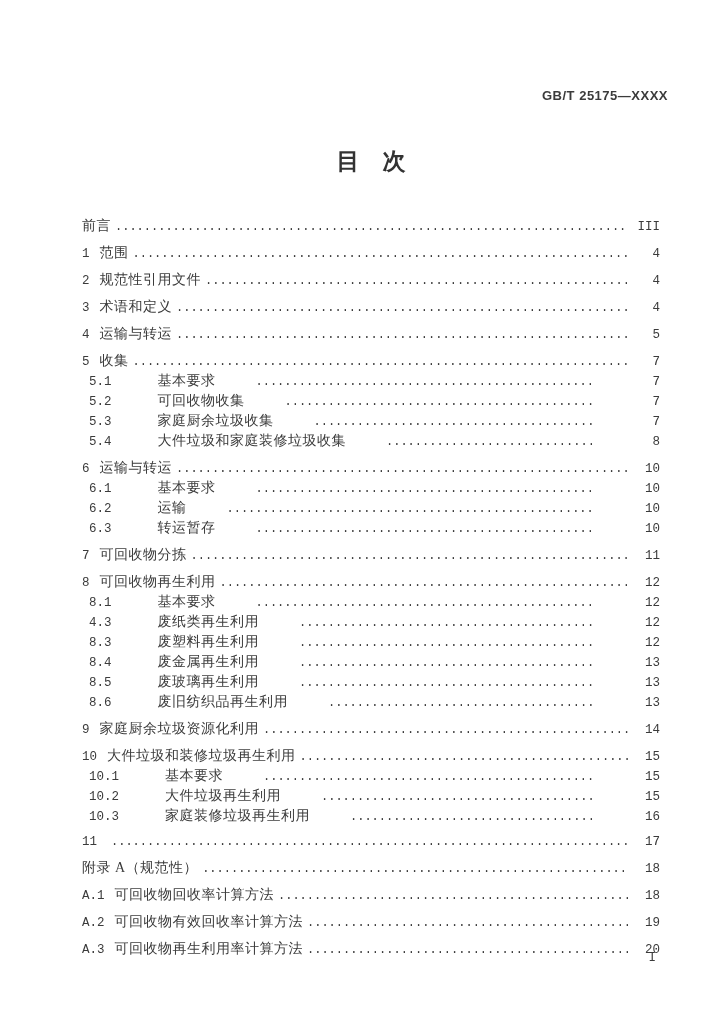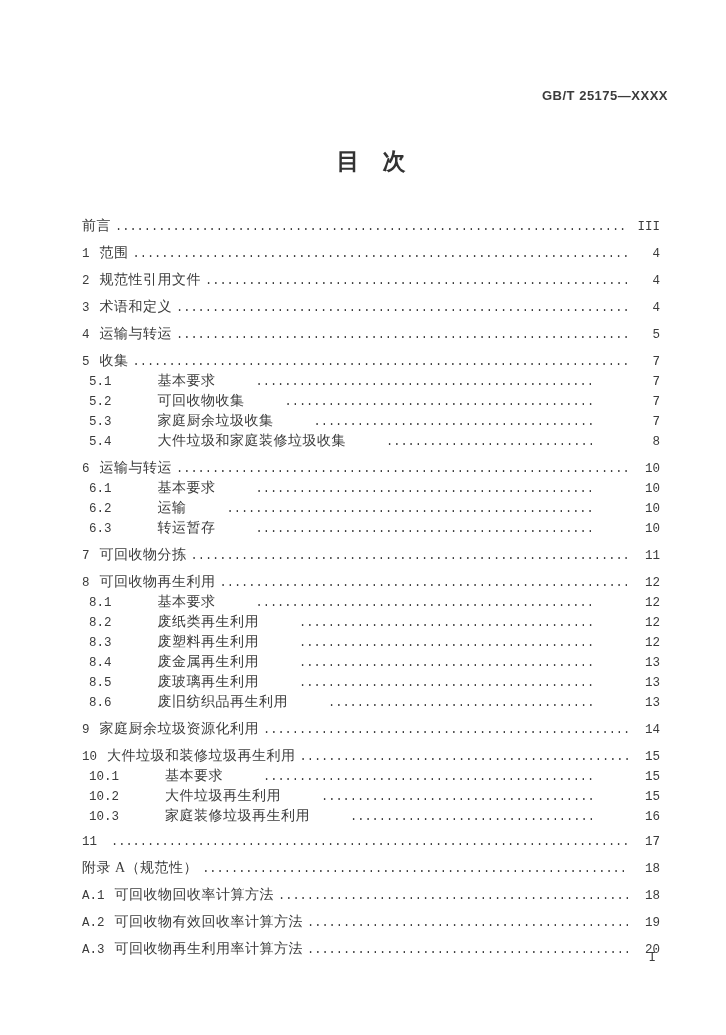--- a/index.html
+++ b/index.html
@@ -210,21 +210,21 @@
     </div>
 
     <div class="toc-row lvl2">
       <span class="num">8.1</span>
       <span class="title">基本要求</span>
       <span class="dots"></span>
       <span class="pagenum">12</span>
     </div>
 
     <div class="toc-row lvl2">
-      <span class="num">8.2</span>
+      <span class="num">4.3</span>
       <span class="title">废纸类再生利用</span>
       <span class="dots"></span>
       <span class="pagenum">12</span>
     </div>
 
     <div class="toc-row lvl2">
       <span class="num">8.3</span>
       <span class="title">废塑料再生利用</span>
       <span class="dots"></span>
       <span class="pagenum">12</span>

